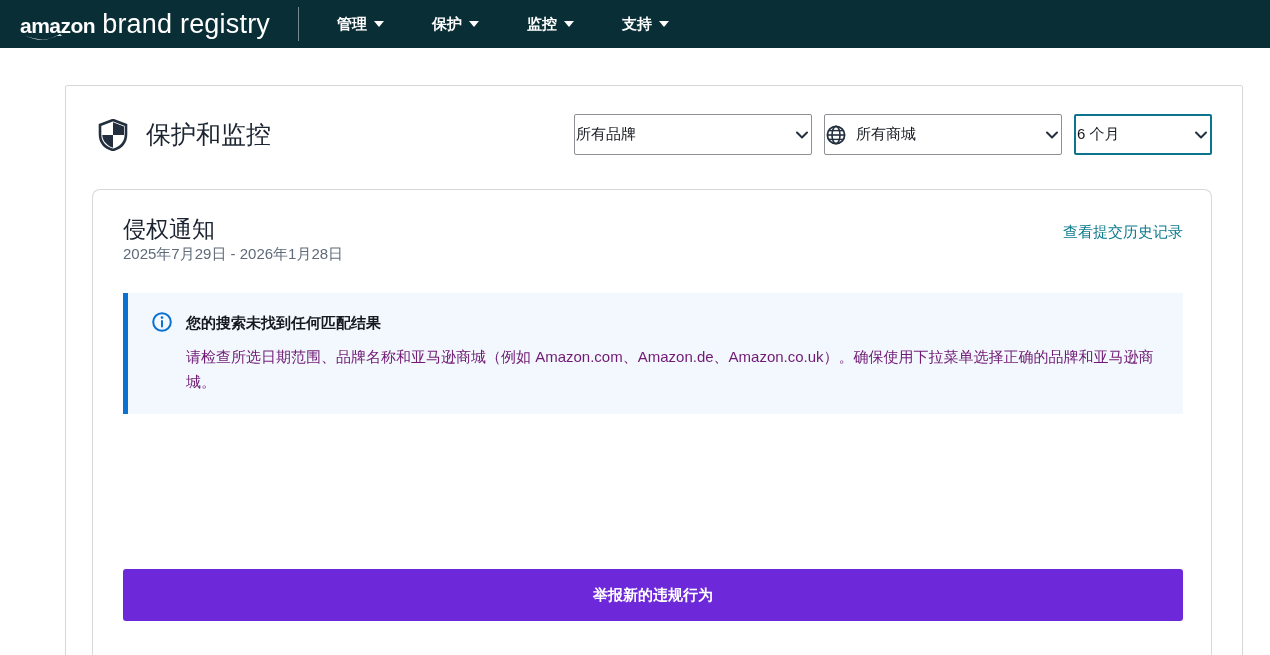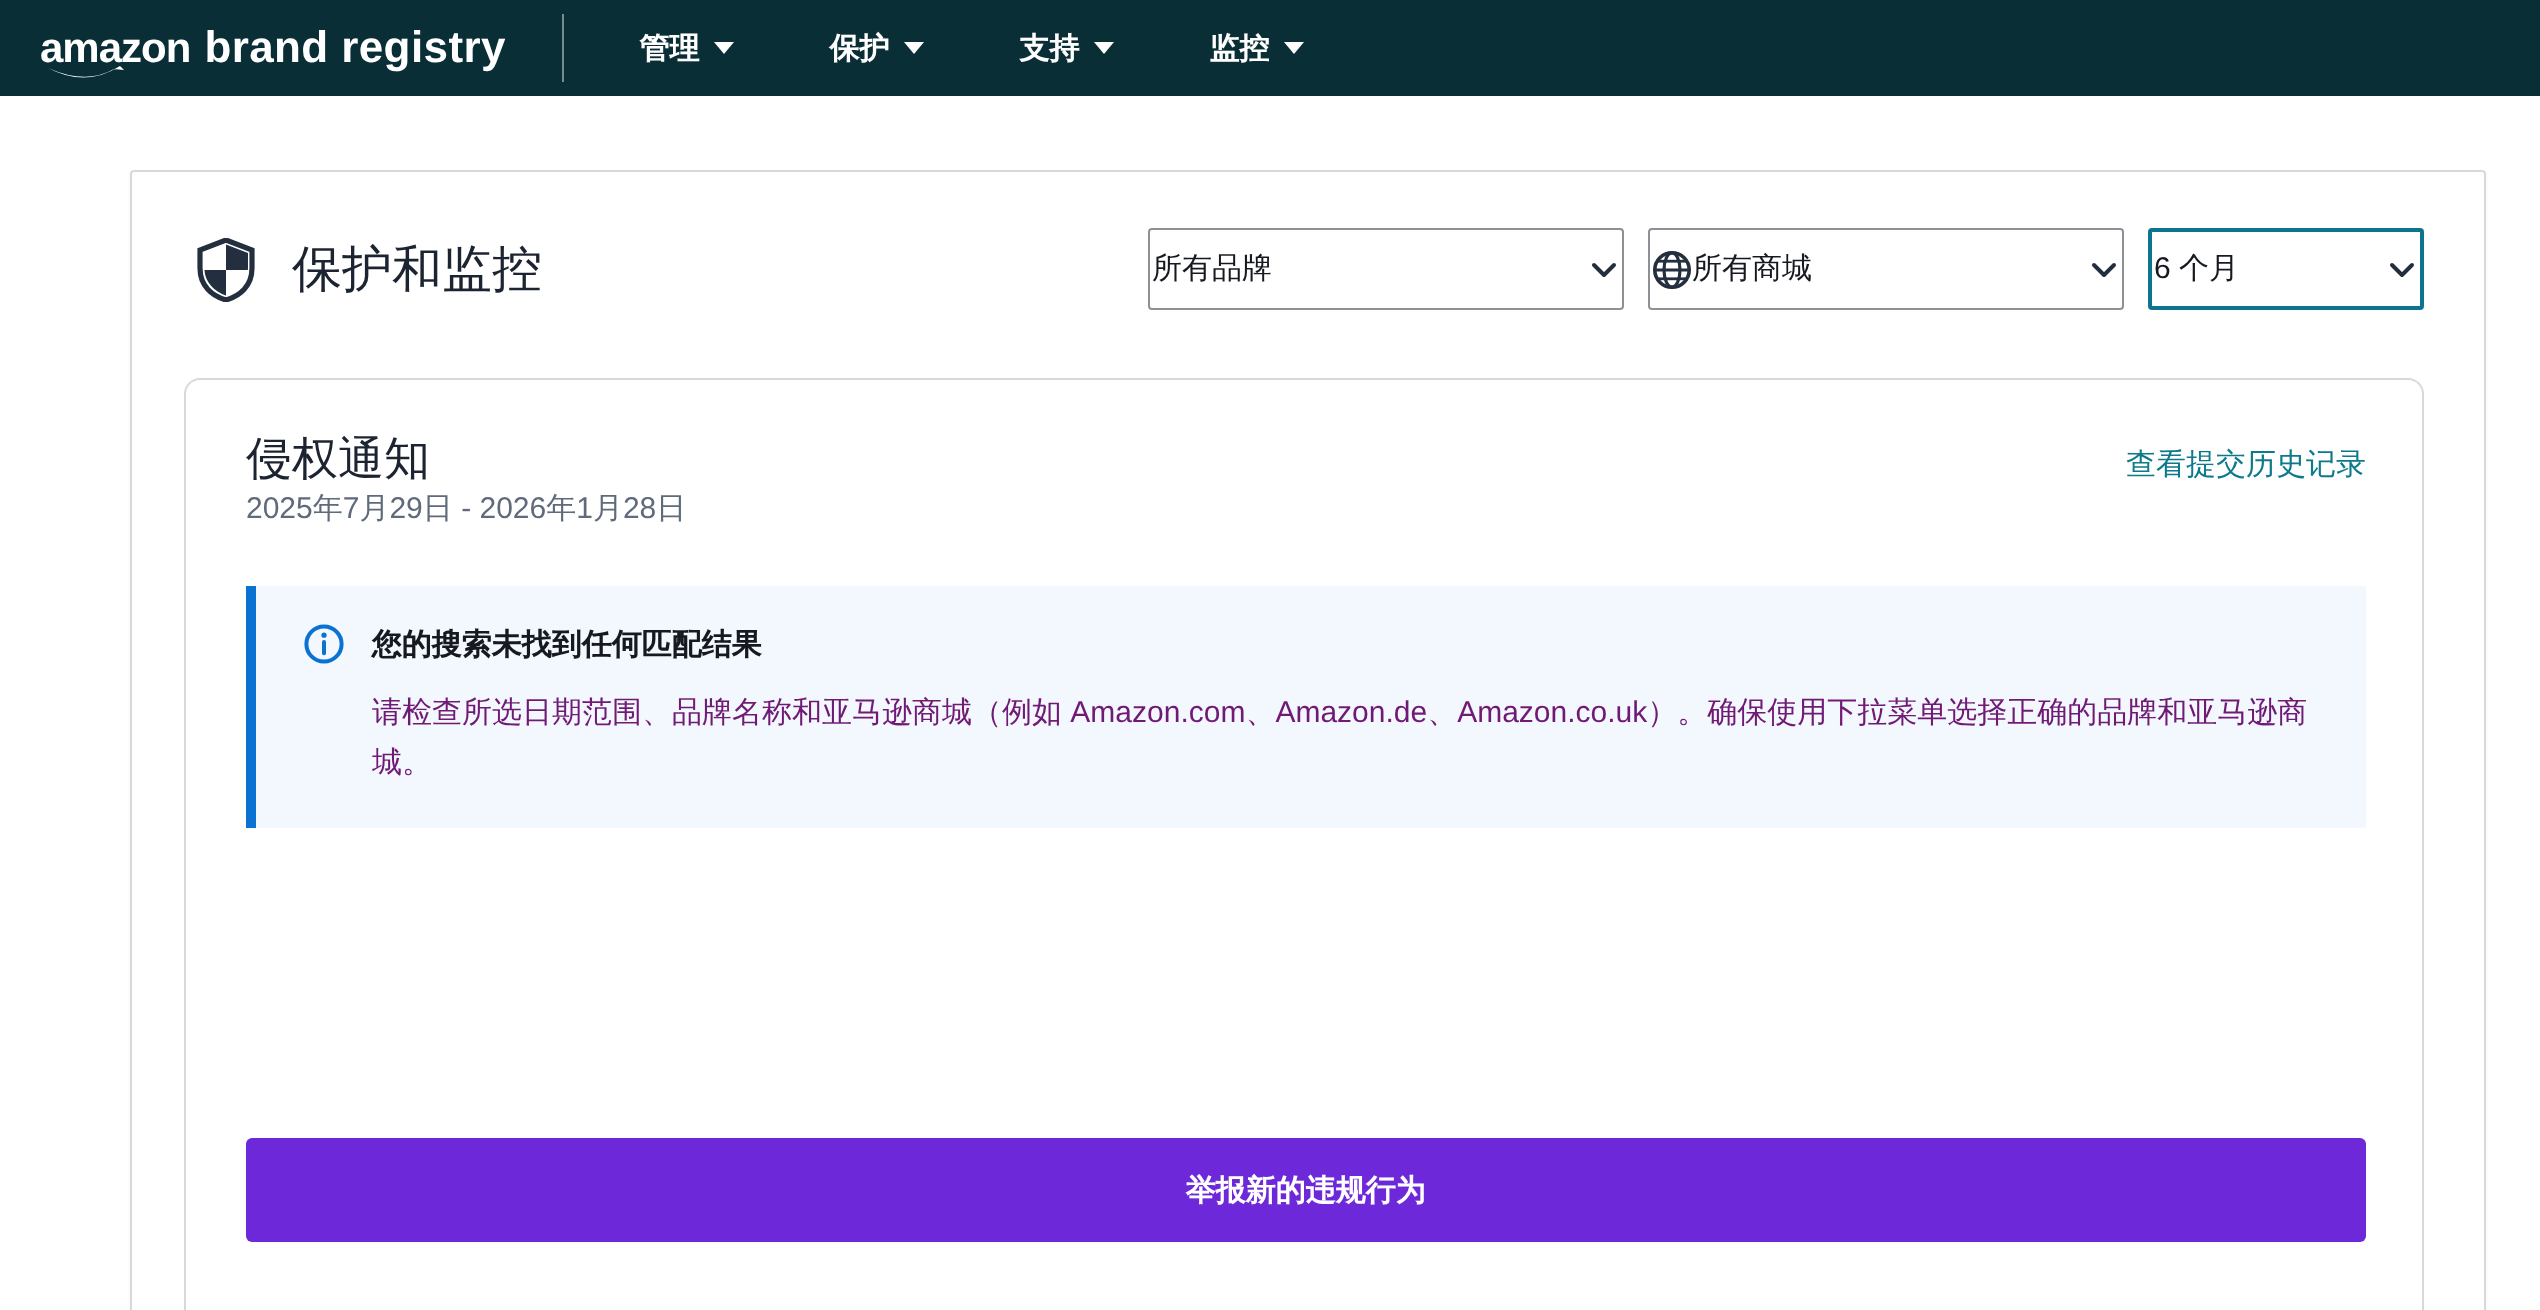--- a/index.html
+++ b/index.html
@@ -22,22 +22,22 @@
   }
   .logo { display: flex; align-items: baseline; gap: 7px; white-space: nowrap; }
   .logo .amazon-wrap { position: relative; display: inline-block; }
   .logo .amazon {
     font-weight: 700;
     font-size: 21px;
     letter-spacing: -0.5px;
   }
   .logo .smile { position: absolute; left: 3px; bottom: -5px; width: 40px; height: 10px; }
   .logo .brand {
-    font-weight: 700;
-    font-size: 22px;
+    font-weight: 400;
+    font-size: 27px;
     letter-spacing: 0.2px;
   }
   .nav-divider {
     width: 1px; height: 34px;
     background: rgba(255,255,255,0.45);
     margin: 0 14px 0 28px;
   }
   .nav-items { display: flex; align-items: center; text-align: center; }
   .nav-item {
     display: flex; align-items: center; gap: 7px;
@@ -83,21 +83,21 @@
     border: 1px solid #8d9196;
     border-radius: 2px;
     background: #ffffff;
     padding: 0 1px;
     font-size: 15px;
     color: #16191f;
     cursor: pointer;
   }
   .select-box .chev { margin-left: auto; }
   .select-brand { width: 238px; }
-  .select-marketplace { width: 238px; }
+  .select-marketplace { width: 238px; gap: 10px; }
   .select-period {
     width: 138px;
     border: 2px solid #0d7490;
     border-radius: 2px;
   }
   .chev-svg { width: 16px; height: 16px; display: block; }
   .globe-svg { width: 20px; height: 20px; display: block; }
 
   
   .inner-panel {
@@ -175,25 +175,25 @@
   <nav class="nav-items">
     <div class="nav-item">
       <span>管理</span>
       <span class="caret-down"></span>
     </div>
     <div class="nav-item">
       <span>保护</span>
       <span class="caret-down"></span>
     </div>
     <div class="nav-item">
+      <span>监控</span>
+      <span class="caret-down"></span>
+    </div>
+    <div class="nav-item">
       <span>支持</span>
-      <span class="caret-down"></span>
-    </div>
-    <div class="nav-item">
-      <span>监控</span>
       <span class="caret-down"></span>
     </div>
   </nav>
 </header>
 
 <section class="outer-card">
 
   <div class="card-header">
     <div class="title-group">
       <svg class="shield-icon" viewBox="0 0 30 32">

